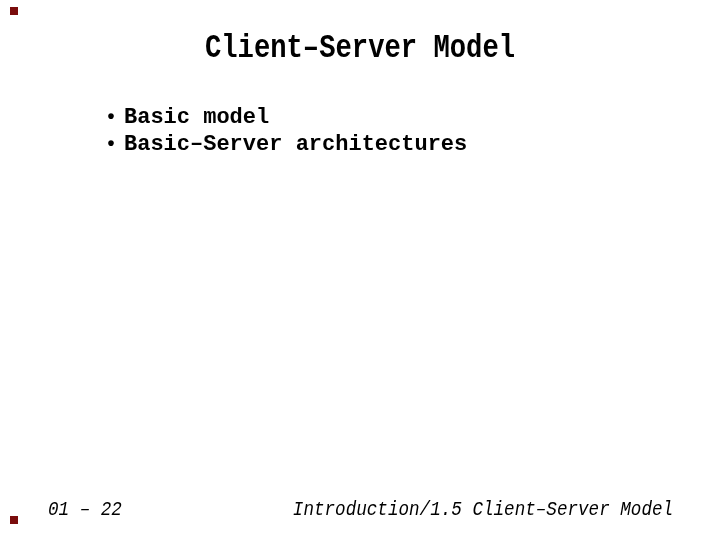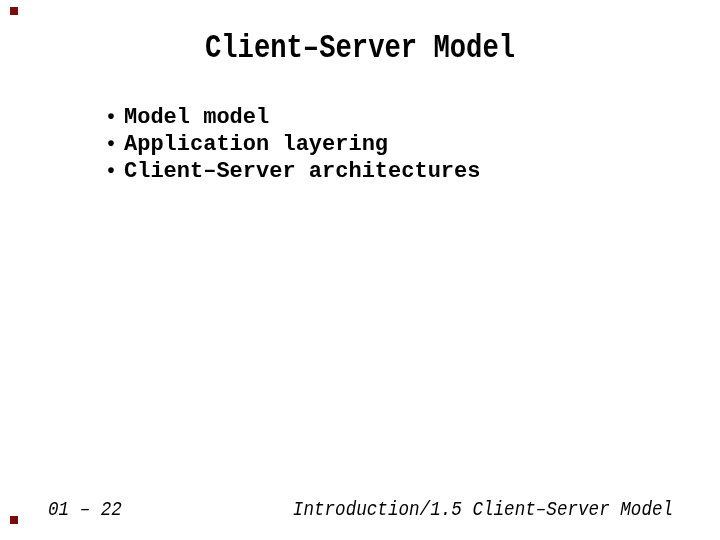--- a/index.html
+++ b/index.html
@@ -86,27 +86,24 @@
 <body>
 
 <div class="slide">
 
   <div class="corner-marker top-left"></div>
 
   <div class="slide-title">Client–Server Model</div>
 
   <div class="bullet-list">
     <span class="bullet-item">
-      <span class="bullet-marker">•</span><span>Model model</span>
+      <span class="bullet-marker">•</span><span>Basic model</span>
     </span>
     <span class="bullet-item">
-      <span class="bullet-marker">•</span><span>Application layering</span>
-    </span>
-    <span class="bullet-item">
-      <span class="bullet-marker">•</span><span>Client–Server architectures</span>
+      <span class="bullet-marker">•</span><span>Basic–Server architectures</span>
     </span>
   </div>
 
   <div class="corner-marker bottom-left"></div>
 
   <div class="footer-text footer-left">01 – 22</div>
 
   <div class="footer-text footer-right">Introduction/1.5 Client–Server Model</div>
 
 </div>

